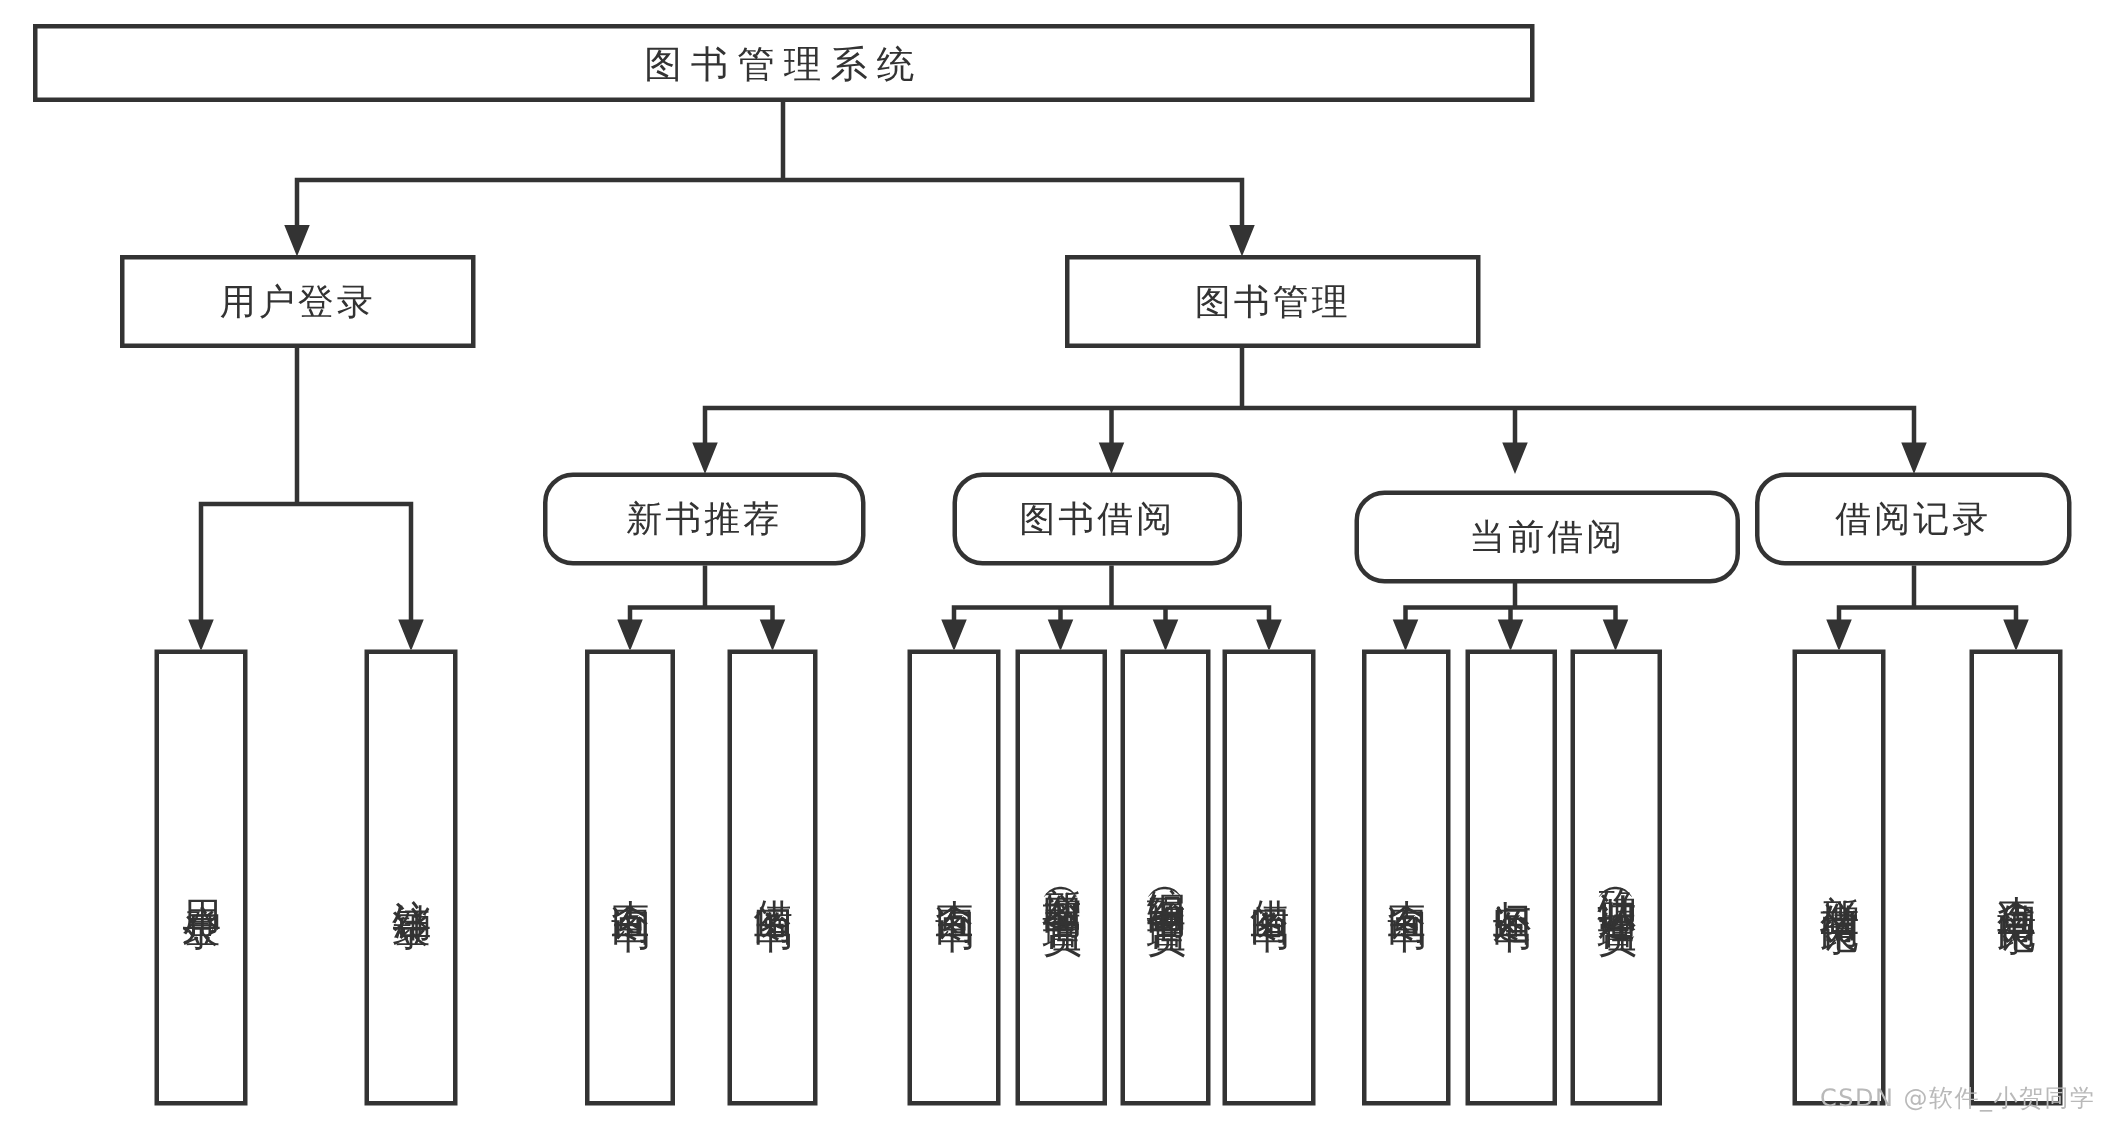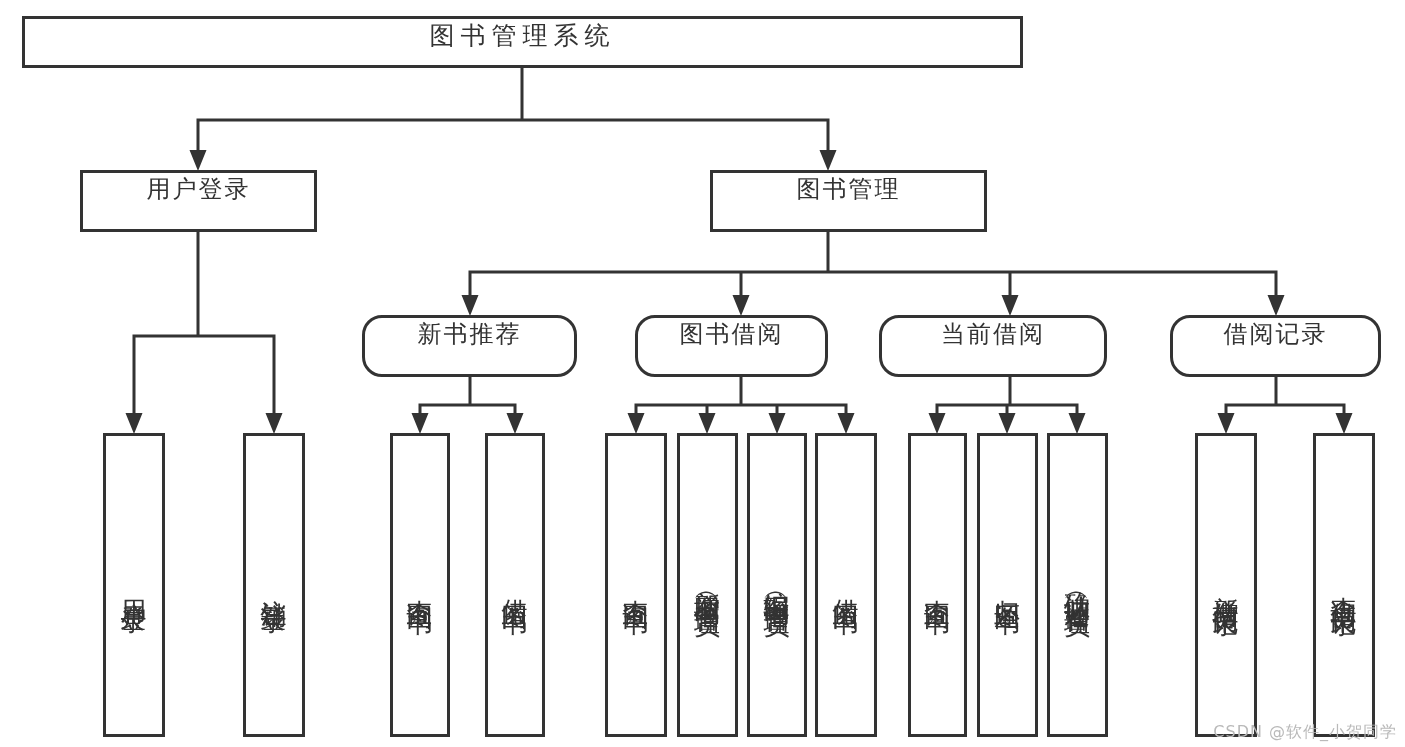--- a/index.html
+++ b/index.html
@@ -22,21 +22,21 @@
   .connectors{
     position:absolute;left:0;top:0;width:1405px;height:747px;
   }
   .ln{stroke:var(--line-color);stroke-width:3;fill:none;}
   .arrow{fill:var(--line-color);stroke:none;}
   .node{
     position:absolute;
     box-sizing:border-box;
     border:3px solid var(--line-color);
     background:#fff;
-    display:flex;align-items:flex-start;justify-content:center;
+    display:flex;align-items:center;justify-content:center;
     color:var(--text-color);
   }
   .node.l1{top:16px;height:52px;}
   .node.l2{top:170px;height:62px;}
   .node.l3{top:315px;height:62px;border-radius:20px;}
   .hlabel{font-size:24px;letter-spacing:2px;white-space:nowrap;}
   .hlabel.title{font-size:25px;letter-spacing:6px;}
   .leaf{
     position:absolute;
     top:433px;height:304px;
@@ -136,21 +136,21 @@
   <div class="node l2" style="left:710px;width:277px;">
     <span class="hlabel">图书管理</span>
   </div>
 
   <div class="node l3" style="left:362px;width:215px;">
     <span class="hlabel">新书推荐</span>
   </div>
   <div class="node l3" style="left:635px;width:193px;">
     <span class="hlabel">图书借阅</span>
   </div>
-  <div class="node l3" style="left:879px;width:228px;">
+  <div class="node l3" style="left:903px;width:257px;margin-top:12px;">
     <span class="hlabel">当前借阅</span>
   </div>
   <div class="node l3" style="left:1170px;width:211px;">
     <span class="hlabel">借阅记录</span>
   </div>
 
   <div class="leaf" style="left:103px;width:62px;">
     <span class="vtext">用户登录</span>
   </div>
   <div class="leaf" style="left:243px;width:62px;">

